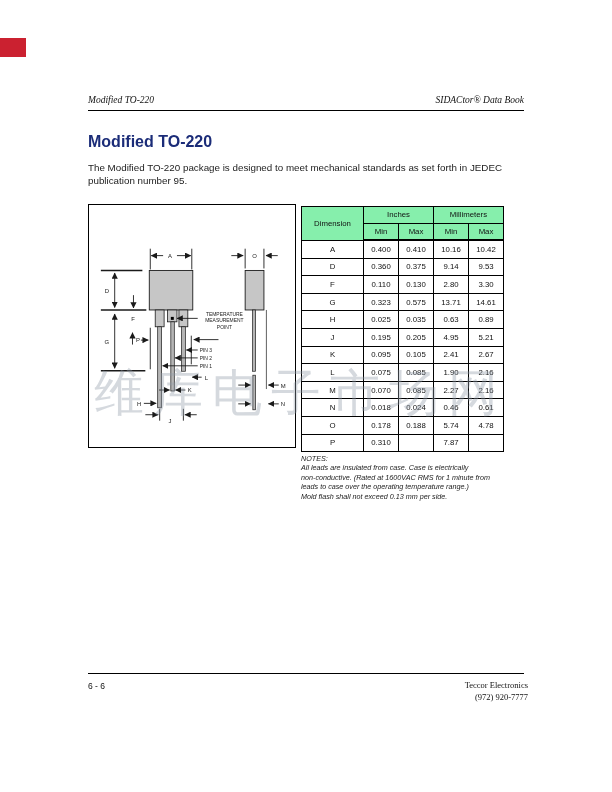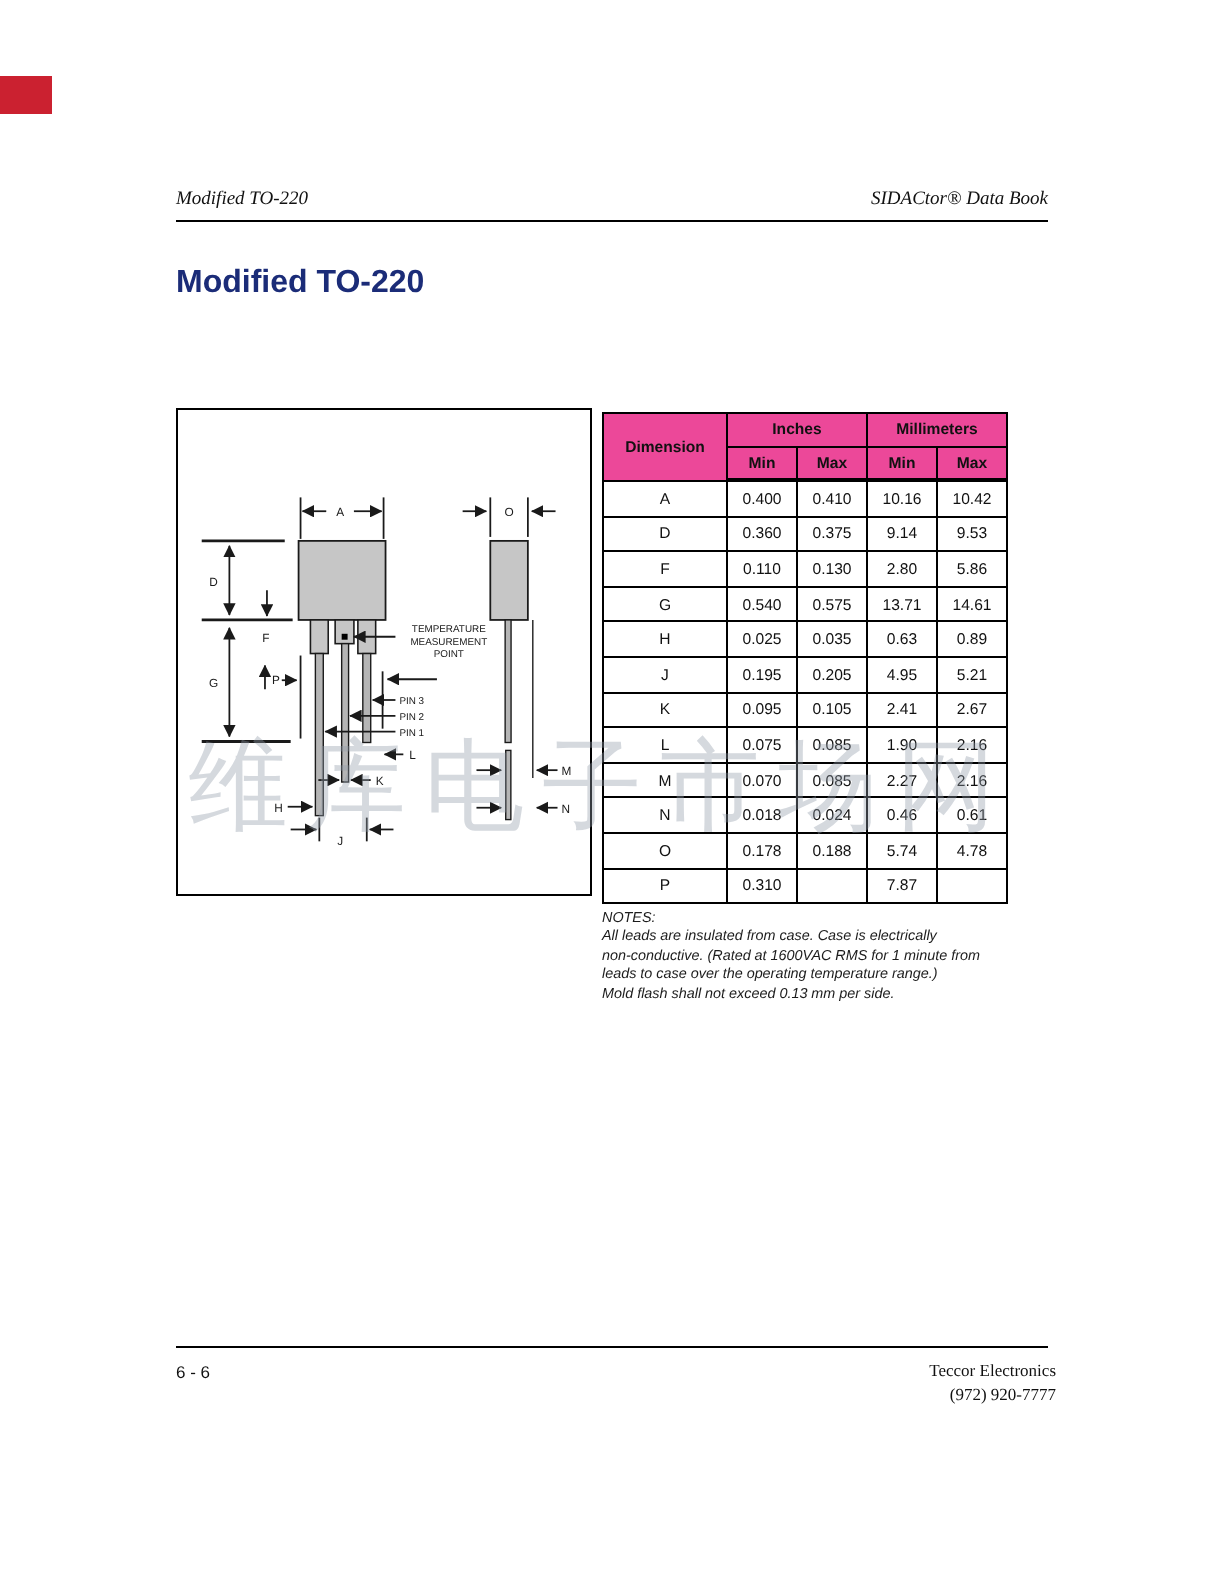--- a/index.html
+++ b/index.html
@@ -9,21 +9,21 @@
   .running-header{position:absolute;left:88px;top:95px;width:436px;display:flex;
         justify-content:space-between;font-family:"Liberation Serif",serif;font-style:italic;
         font-size:9.5px;padding-bottom:5px;border-bottom:1.8px solid #000;}
   .doc-title{position:absolute;left:88px;top:133px;font-size:16px;font-weight:bold;color:#1b2c78;}
   .intro{position:absolute;left:88px;top:161px;width:424px;font-size:9.8px;line-height:13px;color:#1c1c1c;}
   .figure-box{position:absolute;left:88px;top:204px;width:206px;height:242px;border:1.2px solid #000;}
   .figure-box svg{display:block;}
   .dim-table{position:absolute;left:301px;top:206px;}
   table{border-collapse:collapse;font-size:7.8px;table-layout:fixed;}
   th,td{border:1px solid #000;text-align:center;vertical-align:middle;padding:0;}
-  th{background:#ec4899;font-weight:bold;height:15.5px;}
+  th{background:#86efac;font-weight:normal;height:15.5px;}
   tr.subhead th{border-bottom:2.6px solid #000;}
   td{height:16.6px;background:transparent;}
   col.c-dim{width:62px;} col.c-val{width:35px;}
   .notes{position:absolute;left:301px;top:454px;font-size:7.2px;line-height:9.4px;
         white-space:nowrap;color:#1c1c1c;font-style:italic;}
   .footer-rule{position:absolute;left:88px;top:673px;width:436px;border-top:1.8px solid #000;}
   .footer-left{position:absolute;left:88px;top:681px;font-family:Liberation Sans, sans-serif;font-size:8.5px;}
   .footer-right{position:absolute;right:84px;top:680px;text-align:right;
         font-family:"Liberation Serif",serif;font-size:8.5px;line-height:11.5px;}
   .watermark{position:absolute;left:94px;top:360px;width:430px;font-size:50px;letter-spacing:9px;
@@ -40,20 +40,21 @@
 
   <div class="red-stamp"></div>
 
   <div class="running-header">
     <span>Modified TO-220</span>
     <span>SIDACtor® Data Book</span>
   </div>
 
   <div class="doc-title">Modified TO-220</div>
 
+  <div class="intro">The Modified TO-220 package is designed to meet mechanical standards as set forth in JEDEC publication number 95.</div>
 
   <div class="figure-box">
     <svg width="203.6" height="239.6" viewBox="0 0 206 242">
       <defs>
         <marker id="ar" viewBox="0 0 8 8" refX="7.5" refY="4" markerWidth="7" markerHeight="7" orient="auto-start-reverse">
           <path d="M0 0 L8 4 L0 8 Z" fill="#1a1a1a"></path>
         </marker>
       </defs>
 
       <g stroke-width="0.9">
@@ -178,25 +179,25 @@
         <td>0.360</td>
         <td>0.375</td>
         <td>9.14</td>
         <td>9.53</td>
       </tr>
       <tr>
         <td>F</td>
         <td>0.110</td>
         <td>0.130</td>
         <td>2.80</td>
-        <td>5.86</td>
+        <td>3.30</td>
       </tr>
       <tr>
         <td>G</td>
-        <td>0.540</td>
+        <td>0.323</td>
         <td>0.575</td>
         <td>13.71</td>
         <td>14.61</td>
       </tr>
       <tr>
         <td>H</td>
         <td>0.025</td>
         <td>0.035</td>
         <td>0.63</td>
         <td>0.89</td>

